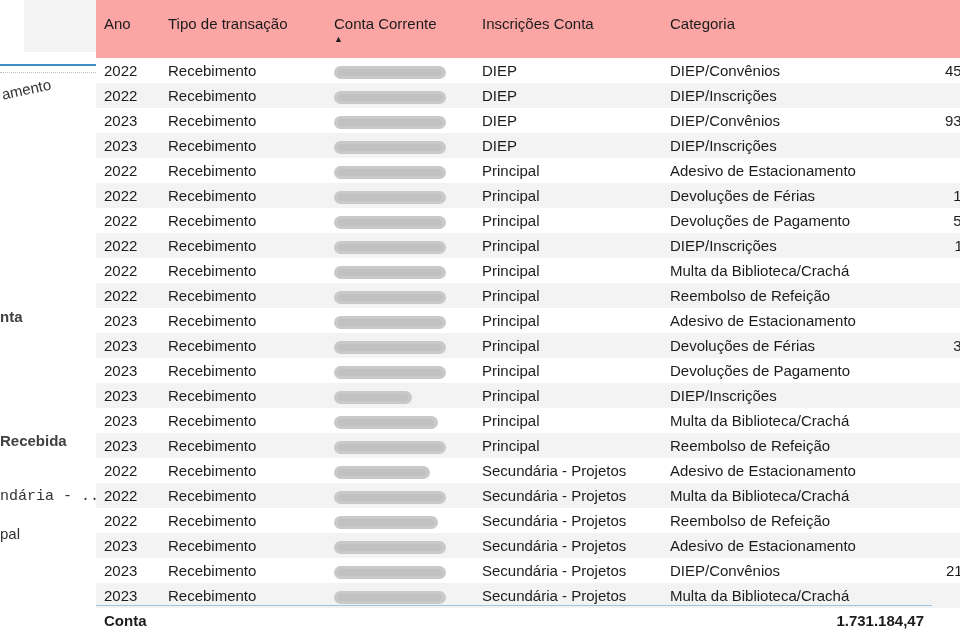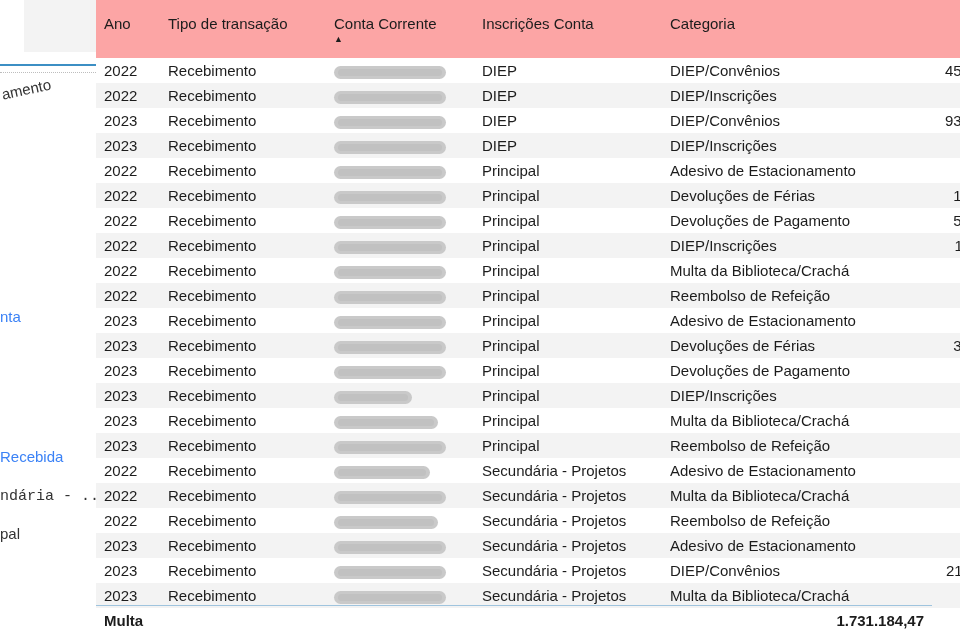--- a/index.html
+++ b/index.html
@@ -53,22 +53,22 @@
     position: absolute;
     color: #333333;
     font-size: 15px;
     white-space: nowrap;
   }
   .lp-text.rot {
     transform: rotate(-12deg);
     transform-origin: left top;
   }
   .lp-text.bold {
-    font-weight: normal;
-    color: #3b82f6;
+    font-weight: bold;
+    color: #404040;
   }
 
   
   #matrix-table {
     position: absolute;
     left: 96px;
     top: 0;
     width: 864px;
     height: 640px;
     background: #ffffff;
@@ -173,21 +173,21 @@
 </head>
 <body>
 
 <div id="left-panel">
   <div class="lp-topbox"></div>
   <div class="lp-rule"></div>
   <div class="lp-dotted"></div>
 
   <div class="lp-text rot" style="left:0px; top:86px;">amento</div>
   <div class="lp-text bold" style="left:0px; top:308px;">nta</div>
-  <div class="lp-text bold" style="left:0px; top:448px;">Recebida</div>
+  <div class="lp-text bold" style="left:0px; top:432px;">Recebida</div>
   <div class="lp-text" style="left:0px; top:488px;font-family:Liberation Mono, monospace;">ndária - ...</div>
   <div class="lp-text" style="left:0px; top:518px;margin-top:7px;">pal</div>
 </div>
 
 <div id="matrix-table">
   <table class="grid">
     <thead>
       <tr>
         <th class="col-ano">
           <span>Ano</span>
@@ -385,16 +385,16 @@
           <td class="col-conta"><span class="redact" style="width: 112px;"></span></td>
           <td class="col-desc">Secundária - Projetos</td>
           <td class="col-cat">Multa da Biblioteca/Crachá</td>
           <td class="col-valor">30,00</td>
         </tr>
       </tbody>
   </table>
 
   <div class="total-sep"></div>
   <div id="total-row">
-    <span class="tl">Multa</span>
+    <span class="tl">Conta</span>
     <span class="tv">1.731.184,47</span>
   </div>
 </div>
 
 </body></html>

